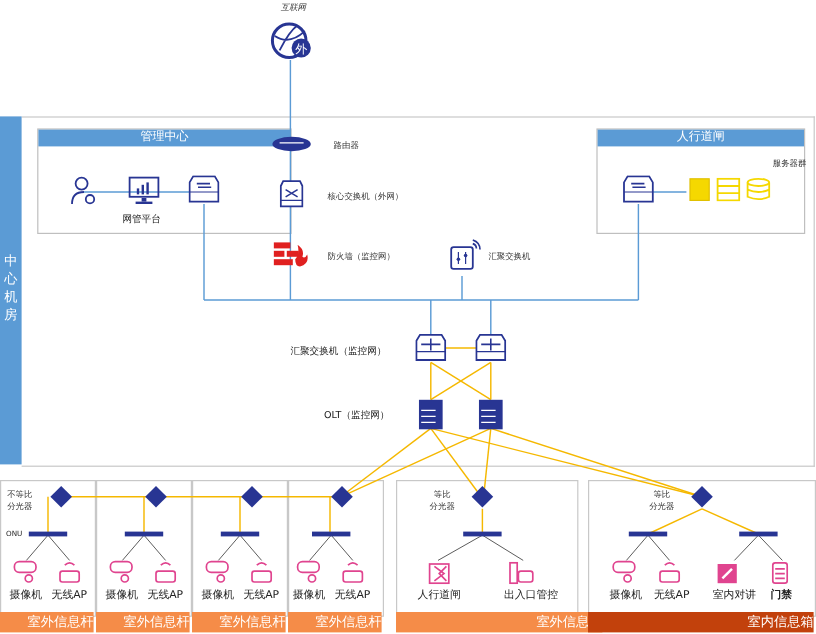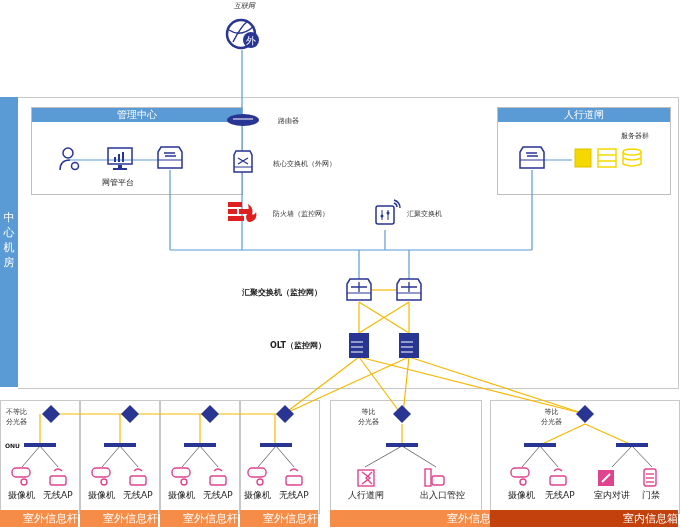--- a/index.html
+++ b/index.html
@@ -7,21 +7,21 @@
          font-family:"DejaVu Sans", sans-serif; color:#333; }
   svg.lines { position:absolute; left:0; top:0; width:680px; height:528px; }
   .frame { position:absolute; border:1px solid #c8c8c8; background:#fff; }
   .side-bar { position:absolute; left:0; top:97px; width:18px; height:290px; background:#5b9bd5; }
   .side-label { position:absolute; left:0; top:210px; width:18px; color:#fff; font-size:11px; line-height:15px; text-align:center; }
   .center-frame { left:18px; top:97px; width:660px; height:290px; border-left:none; }
   .panel { position:absolute; border:1px solid #bfbfbf; background:#fff; }
   .panel-head { position:absolute; left:0; top:0; right:0; height:14px; background:#5b9bd5; color:#fff; font-size:10px; line-height:14px; text-align:center; }
   .lbl { position:absolute; font-size:7px; color:#333; white-space:nowrap; }
   .lbl-md { position:absolute; font-size:9px; color:#222; white-space:nowrap; }
-  .lbl-b { position:absolute; font-size:8px; color:#222; font-weight:bold; white-space:nowrap; }
+  .lbl-b { position:absolute; font-size:8px; color:#222; font-weight:normal; white-space:nowrap; }
   .box { position:absolute; border:1px solid #c8c8c8; background:#fff; }
   .foot { position:absolute; height:17px; color:#fff; font-size:11px; line-height:17px; text-align:right; }
   .foot.orange { background:#f58c48; }
   .foot.blue { background:#c2410c; }
   .icon { position:absolute; }
 </style>
 </head>
 <body>
 
 <div class="frame center-frame"></div>
@@ -147,21 +147,21 @@
   <rect x="12" y="19" width="4" height="3" fill="#283593"></rect>
     <rect x="7" y="22" width="14" height="2" fill="#283593"></rect>
 </svg>
 <svg class="icon" style="left:157px;top:146px;" width="26" height="24" viewBox="0 0 26 24">
   <path d="M4 1 H22 L25 6 V22 H1 V6 Z" fill="#fff" stroke="#283593" stroke-width="1.5"></path>
   <path d="M7 7 H18 M8 10 H19" stroke="#283593" stroke-width="1.3"></path>
   <line x1="1" y1="14" x2="25" y2="14" stroke="#283593"></line>
 </svg>
 <div class="lbl-md" style="left:102px;top:177px;font-size:8px;">网管平台</div>
 
-<div class="lbl" style="left:593px;top:131px;padding-left:28px;">服务器群</div>
+<div class="lbl" style="left:616px;top:131px;padding-left:28px;">服务器群</div>
 <svg class="icon" style="left:519px;top:146px;" width="26" height="24" viewBox="0 0 26 24">
   <path d="M4 1 H22 L25 6 V22 H1 V6 Z" fill="#fff" stroke="#283593" stroke-width="1.5"></path>
   <path d="M7 7 H18 M8 10 H19" stroke="#283593" stroke-width="1.3"></path>
   <line x1="1" y1="14" x2="25" y2="14" stroke="#283593"></line>
 </svg>
 <svg class="icon" style="left:574px;top:148px;" width="72" height="20" viewBox="0 0 72 20">
   <rect x="1" y="1" width="16" height="18" fill="#f5d800" stroke="#e0c000"></rect>
   <rect x="24" y="1" width="18" height="18" fill="none" stroke="#f5d800" stroke-width="1.5"></rect>
   <line x1="24" y1="7" x2="42" y2="7" stroke="#f5d800" stroke-width="1.5"></line>
     <line x1="24" y1="13" x2="42" y2="13" stroke="#f5d800" stroke-width="1.5"></line>
@@ -304,20 +304,20 @@
 <div class="lbl-md" style="left:348px;top:489px;">人行道闸</div>
 <div class="lbl-md" style="left:420px;top:489px;">出入口管控</div>
 
 <div class="lbl" style="left:541px;top:407px;">
   <div style="text-align:center">等比</div>
   <div>分光器</div>
 </div>
 <div class="lbl-md" style="left:508px;top:489px;">摄像机</div>
 <div class="lbl-md" style="left:545px;top:489px;">无线AP</div>
 <div class="lbl-md" style="left:594px;top:489px;">室内对讲</div>
-<div class="lbl-md" style="left:642px;top:489px;">门禁</div>
+<div class="lbl-md" style="left:642px;top:489px;font-weight:bold;">门禁</div>
 
 <div class="foot orange" style="left:0;top:510px;width:78px;">室外信息杆</div>
 <div class="foot orange" style="left:80px;top:510px;width:78px;">室外信息杆</div>
 <div class="foot orange" style="left:160px;top:510px;width:78px;">室外信息杆</div>
 <div class="foot orange" style="left:240px;top:510px;width:78px;">室外信息杆</div>
 <div class="foot orange" style="left:330px;top:510px;width:172px;">室外信息箱</div>
 <div class="foot blue" style="left:490px;top:510px;width:188px;">室内信息箱</div>
 
 </body></html>

